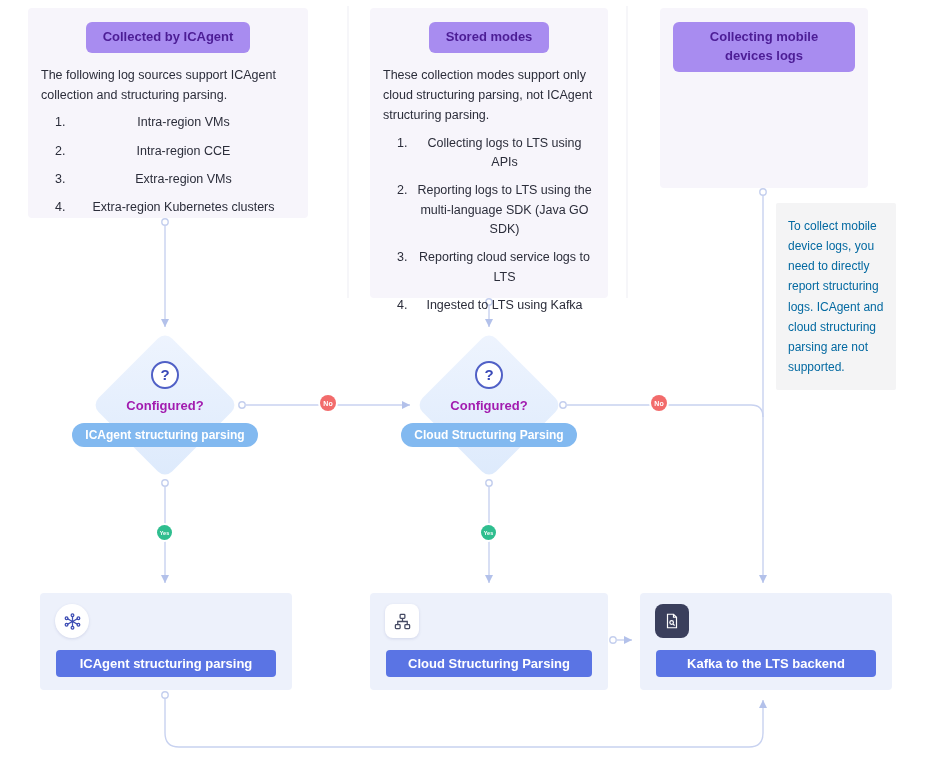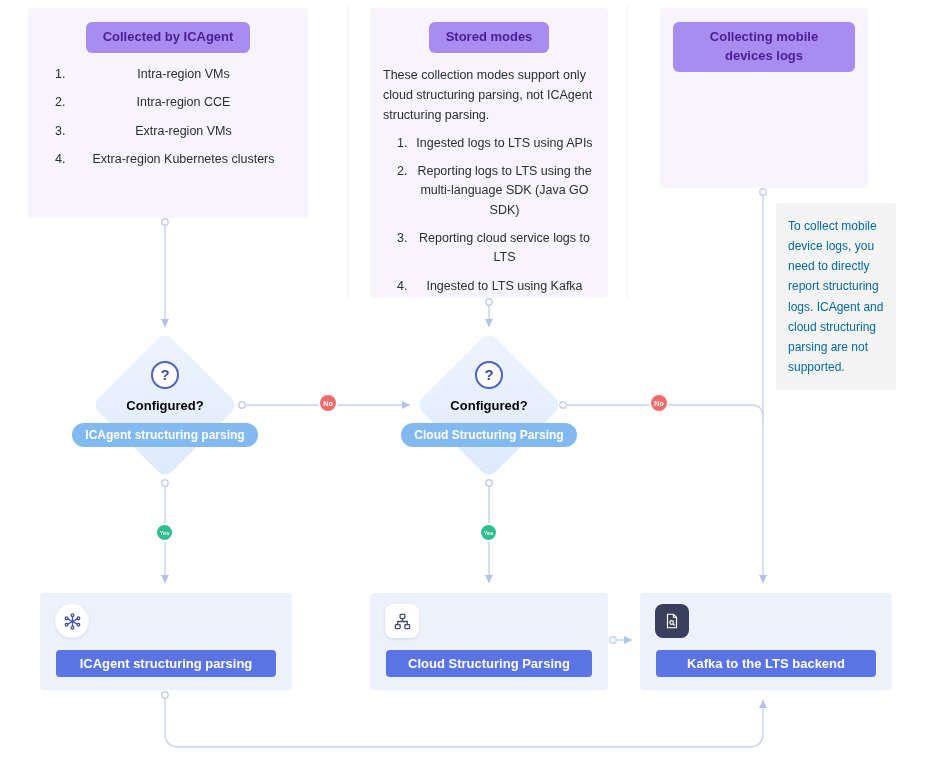--- a/index.html
+++ b/index.html
@@ -29,21 +29,21 @@
   
   .diamond{position:absolute;width:104px;height:104px;transform:rotate(45deg);
            background:linear-gradient(135deg,#eef4fe 0%,#ddeafc 100%);border-radius:10px;}
   .d1{left:113px;top:353px;}
   .d2{left:437px;top:353px;}
   .dcontent{position:absolute;width:230px;text-align:center;transform:translateX(-50%);}
   .dc1{left:165px;top:361px;}
   .dc2{left:489px;top:361px;}
   .qcircle{width:24px;height:24px;margin:0 auto 9px;border-radius:50%;background:#fff;border:2px solid #5060c6;
            color:#3a4ab8;font-size:15px;font-weight:700;line-height:24px;text-align:center;}
-  .qtext{font-size:13px;font-weight:700;color:#000000;margin-bottom:10px;}
+  .qtext{font-size:13px;font-weight:700;color:#a21caf;margin-bottom:10px;}
   .pill{display:inline-block;background:#82b9f0;color:#fff;font-size:12px;font-weight:600;
         padding:5px 13px;border-radius:13px;white-space:nowrap;}
 
   
   .rbadge{position:absolute;border-radius:50%;color:#fff;display:flex;align-items:center;justify-content:center;font-weight:700;}
   .badge-no{width:16px;height:16px;background:#f26b6b;font-size:7px;box-shadow:0 0 0 2px #fff;}
   .badge-yes{width:15px;height:15px;background:#2fbe8f;font-size:5.5px;box-shadow:0 0 0 2px #fff;}
   .no1{left:320px;top:395px;}
   .no2{left:651px;top:395px;}
   .yes1{left:157px;top:525px;}
@@ -96,33 +96,34 @@
       <circle cx="763" cy="192" r="3.2"></circle>
       <circle cx="165" cy="483" r="3.2"></circle>
       <circle cx="489" cy="483" r="3.2"></circle>
       <circle cx="613" cy="640" r="3.2"></circle>
       <circle cx="165" cy="695" r="3.2"></circle>
     </g>
   </svg>
 
   <section class="panel panel-left">
     <div class="pbadge">Collected by ICAgent</div>
+    <p class="pdesc">The following log sources support ICAgent collection and structuring parsing.</p>
     <ol class="plist">
       <li>Intra-region VMs</li>
       <li>Intra-region CCE</li>
       <li>Extra-region VMs</li>
       <li>Extra-region Kubernetes clusters</li>
     </ol>
   </section>
 
   <section class="panel panel-mid">
     <div class="pbadge">Stored modes</div>
     <p class="pdesc">These collection modes support only cloud structuring parsing, not ICAgent structuring parsing.</p>
     <ol class="plist">
-      <li>Ingested logs to LTS using APIs</li>
+      <li>Collecting logs to LTS using APIs</li>
       <li>Reporting logs to LTS using the multi-language SDK (Java GO SDK)</li>
       <li>Reporting cloud service logs to LTS</li>
       <li>Ingested to LTS using Kafka</li>
     </ol>
   </section>
 
   <section class="panel panel-right">
     <div class="pbadge">Collecting mobile devices logs</div>
   </section>
 

